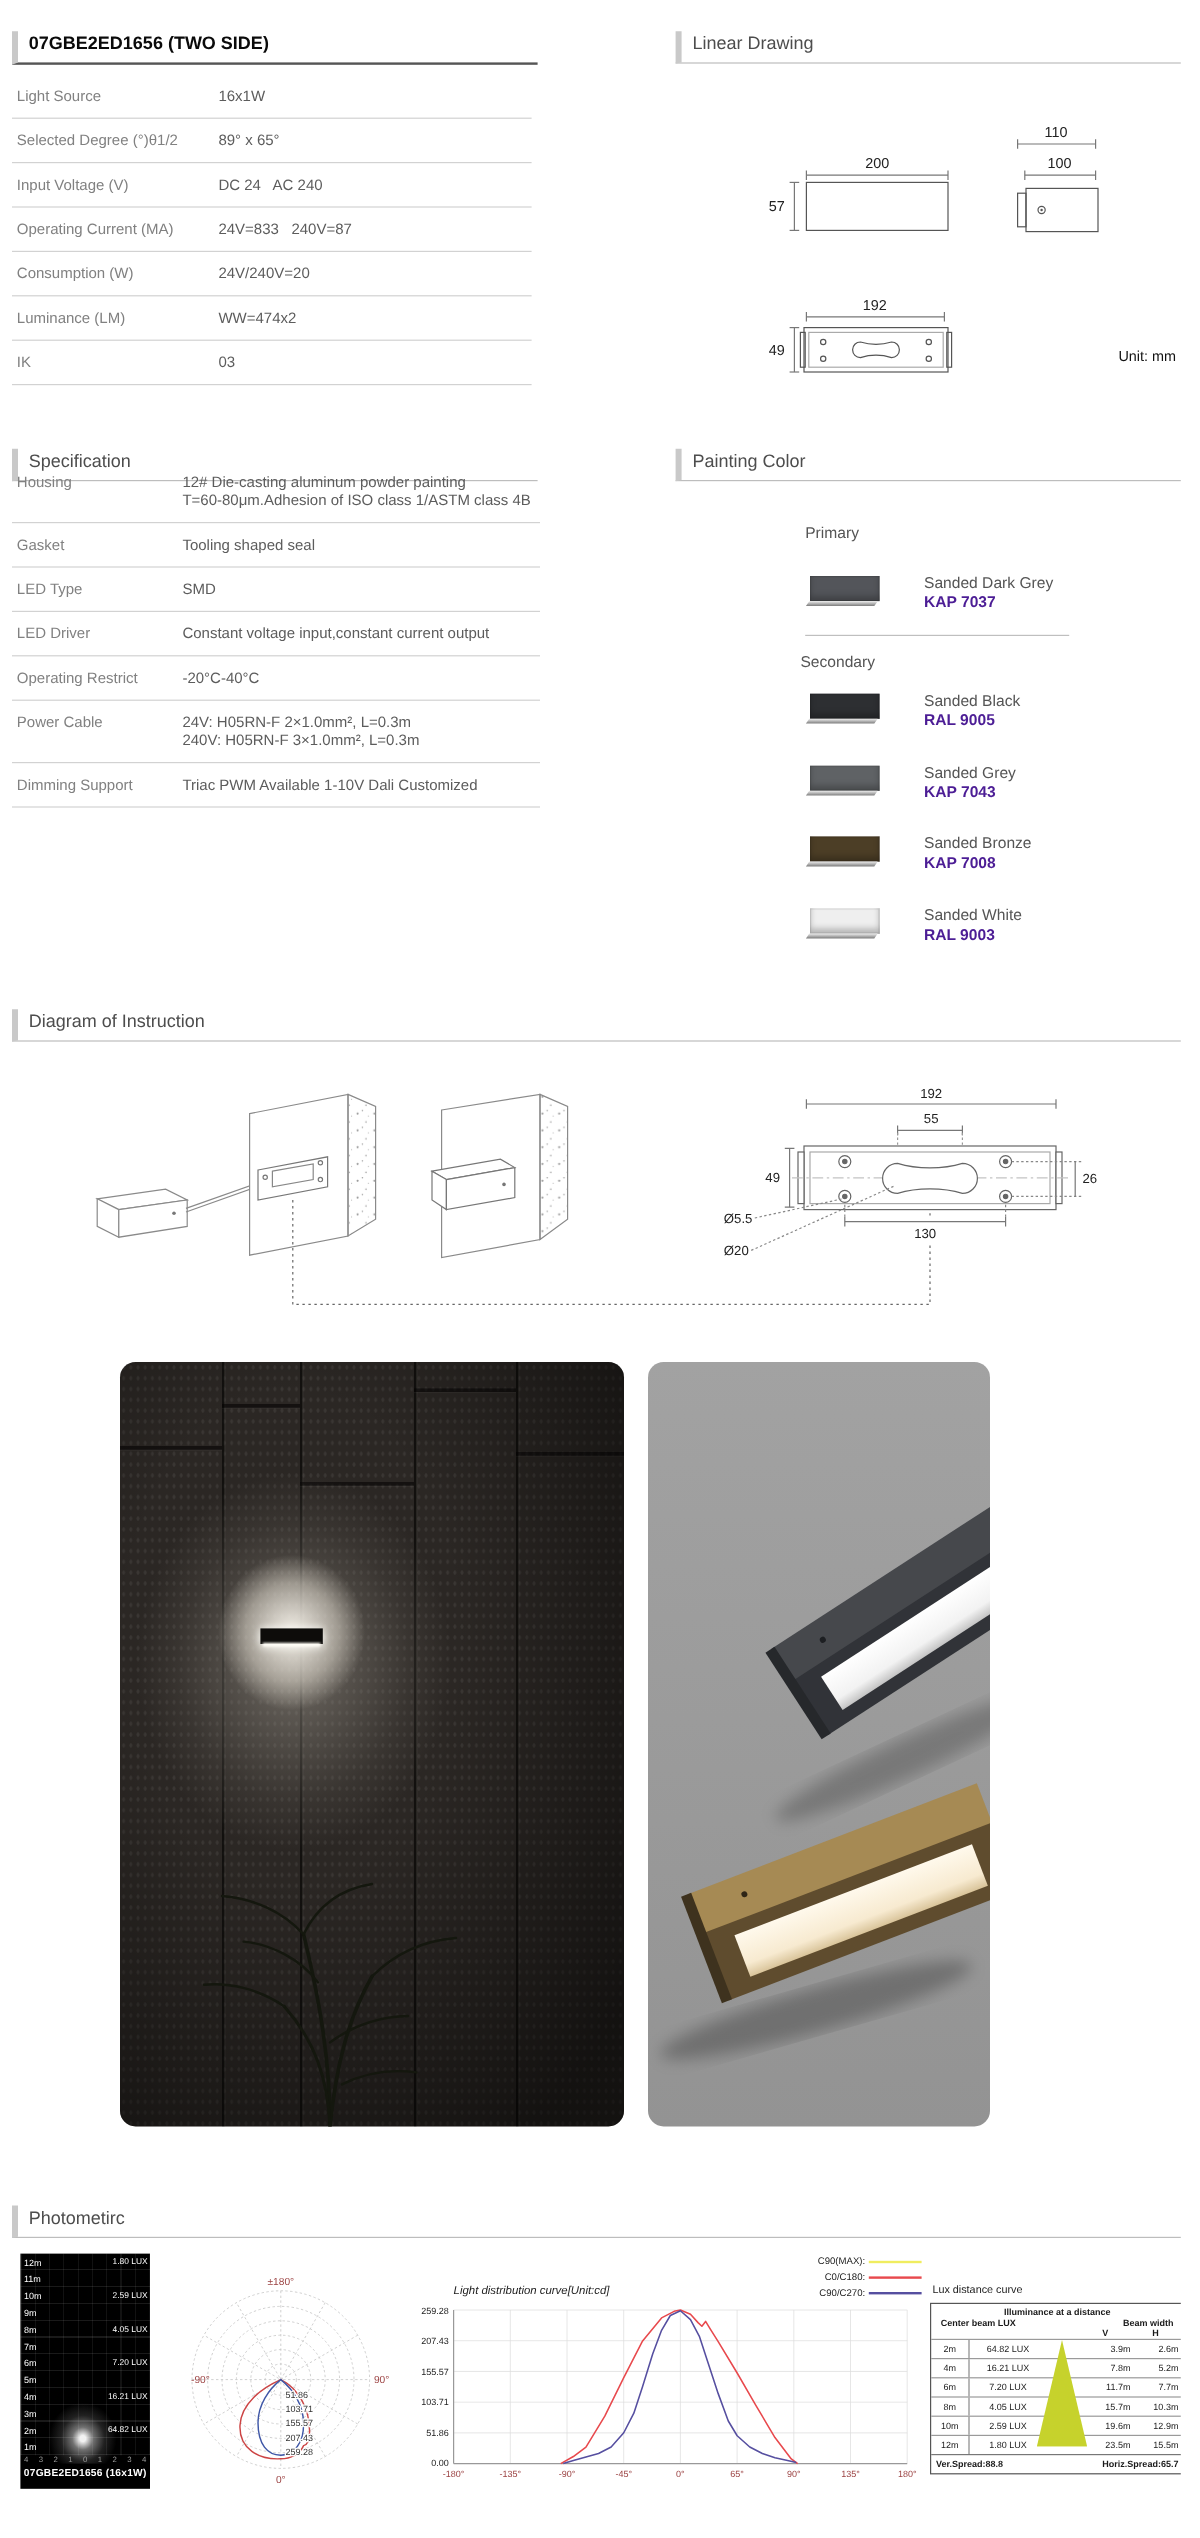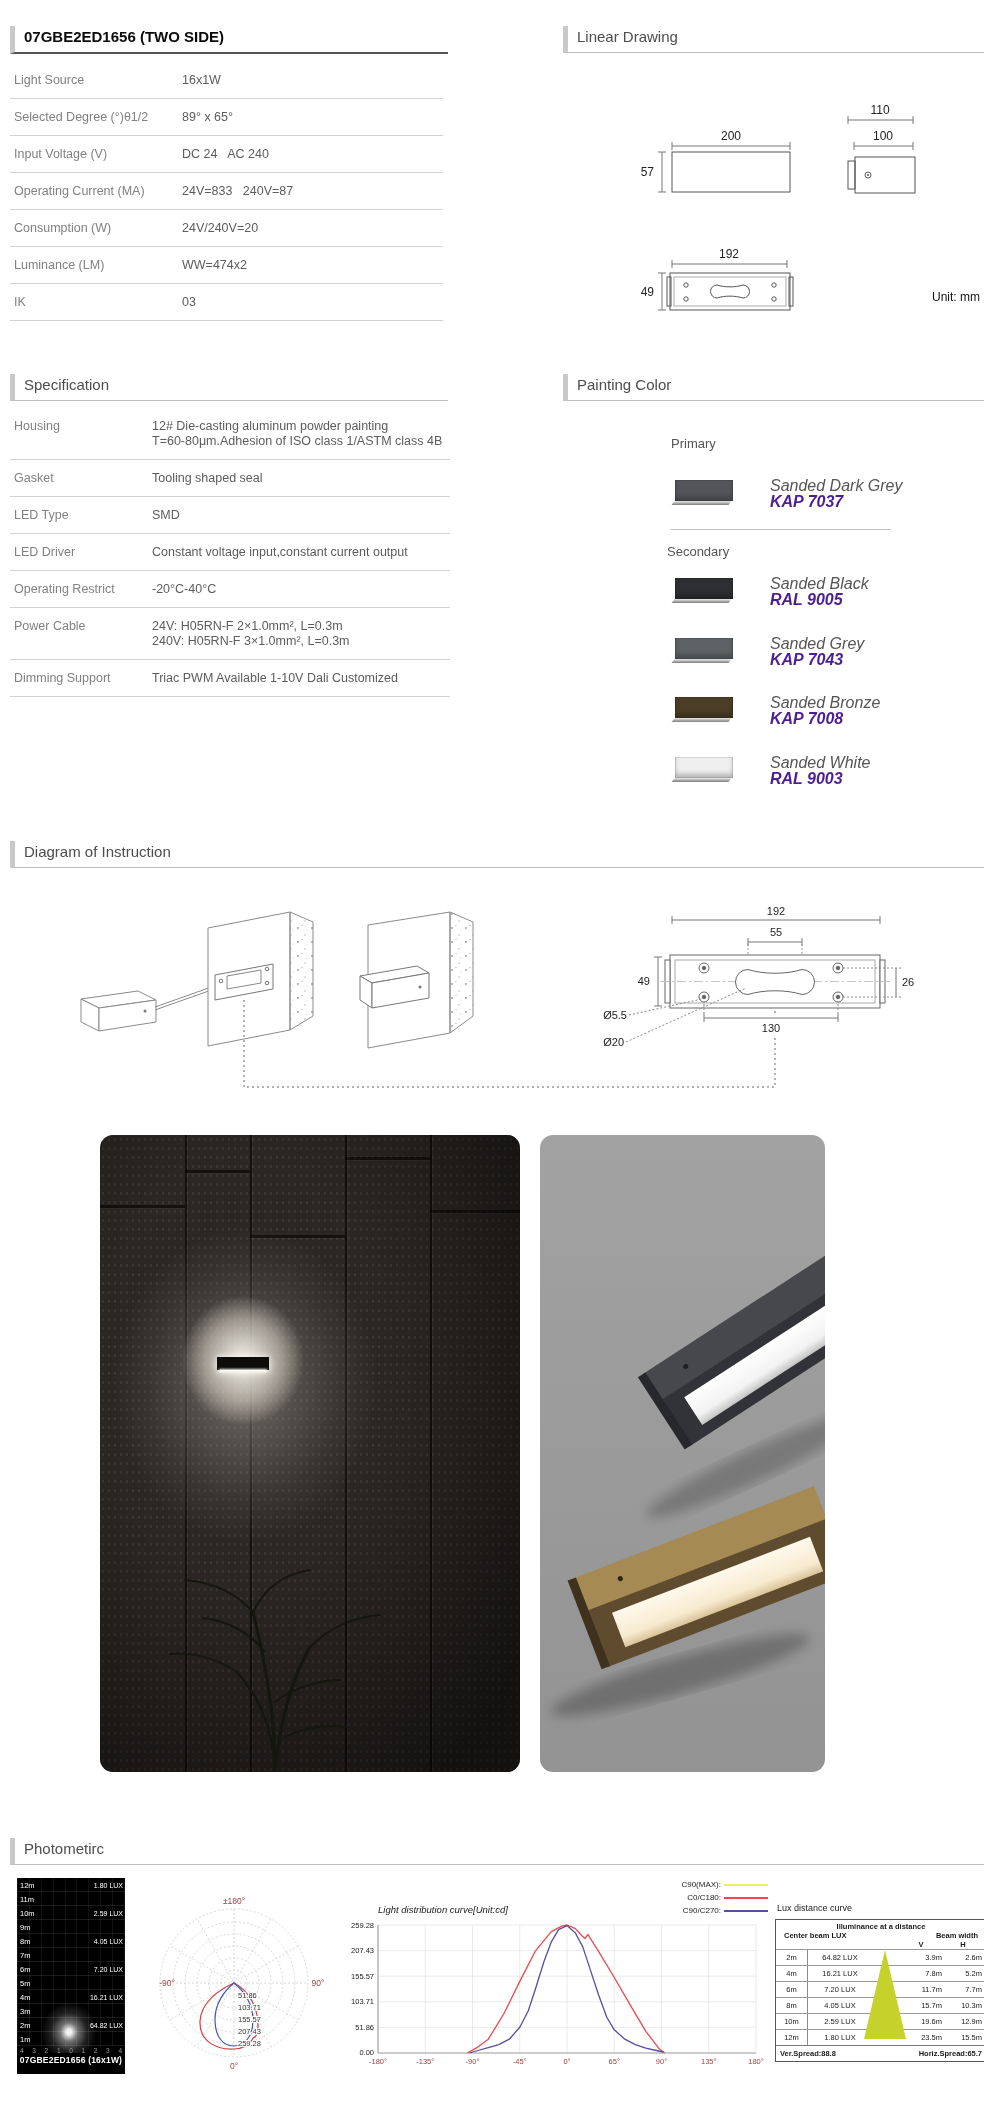--- a/index.html
+++ b/index.html
@@ -15,21 +15,21 @@
   .ptable .row{display:flex;border-bottom:1px solid #d2d2d2;padding:11px 2px 10px 4px;}
   .ptable .lab{flex:0 0 168px;color:#818181;font-size:12.5px;line-height:15px;}
   .ptable .val{color:#5c5c5c;font-size:12.5px;line-height:15px;white-space:pre-wrap;}
   .ptable.spec .lab{flex:0 0 138px;}
   
   .paint-head{position:absolute;font-size:13px;color:#555;}
   .swatch{position:absolute;width:58px;height:26px;}
   .swatch .face{height:21px;box-shadow:inset 0 0 0 1px rgba(0,0,0,.10), inset 0 -4px 5px rgba(0,0,0,.25);}
   .swatch .lip{height:4px;margin:0 3px 0 -2px;background:linear-gradient(180deg,#ececec,#7c7c7c);
                transform:skewX(-35deg);}
-  .paint-item-text{position:absolute;font-size:16px;color:#555;line-height:16px;font-style:italic;}
+  .paint-item-text{position:absolute;font-size:13px;color:#555;line-height:16px;}
   .paint-item-text .code{font-weight:bold;color:#4c1d95;}
   .paint-divider{position:absolute;height:1px;background:#bfbfbf;}
   svg text{font-family:"Liberation Sans",sans-serif;}
   
   .photo{position:absolute;border-radius:13px;overflow:hidden;}
   #photo-left{left:100px;top:1135px;width:420px;height:637px;background:#2b2724;}
   #photo-left .grain{position:absolute;inset:0;background-image:radial-gradient(rgba(255,255,255,.07) 1px,transparent 1.4px);background-size:6px 9px;}
   #photo-left .vseam{position:absolute;top:0;bottom:0;width:2px;background:rgba(5,4,3,.65);box-shadow:1px 0 0 rgba(255,255,255,.05);}
   #photo-left .hseam{position:absolute;height:3px;background:rgba(5,4,3,.6);box-shadow:0 1px 0 rgba(255,255,255,.04);}
   #photo-left .halo{position:absolute;left:-30px;top:40px;width:350px;height:420px;
@@ -162,21 +162,21 @@
       <line x1="107" y1="213" x2="107" y2="250"></line>
         <line x1="103" y1="213" x2="111" y2="213"></line>
         <line x1="103" y1="250" x2="111" y2="250"></line>
     </g>
     <text x="174" y="198" font-size="12" fill="#222" text-anchor="middle">192</text>
     <text x="99" y="236" font-size="12" fill="#222" text-anchor="end">49</text>
     <text x="377" y="241" font-size="12" fill="#111">Unit: mm</text>
   </svg>
 
   <div class="sec-title" style="left:10px;top:374px;width:424px;">Specification</div>
-  <div class="ptable spec" style="left:10px;top:408px;width:440px;">
+  <div class="ptable spec" style="left:10px;top:384px;width:440px;">
     <div class="row">
         <div class="lab">Housing</div>
         <div class="val">12# Die-casting aluminum powder painting
 T=60-80μm.Adhesion of ISO class 1/ASTM class 4B</div>
       </div>
     <div class="row">
         <div class="lab">Gasket</div>
         <div class="val">Tooling shaped seal</div>
       </div>
     <div class="row">

